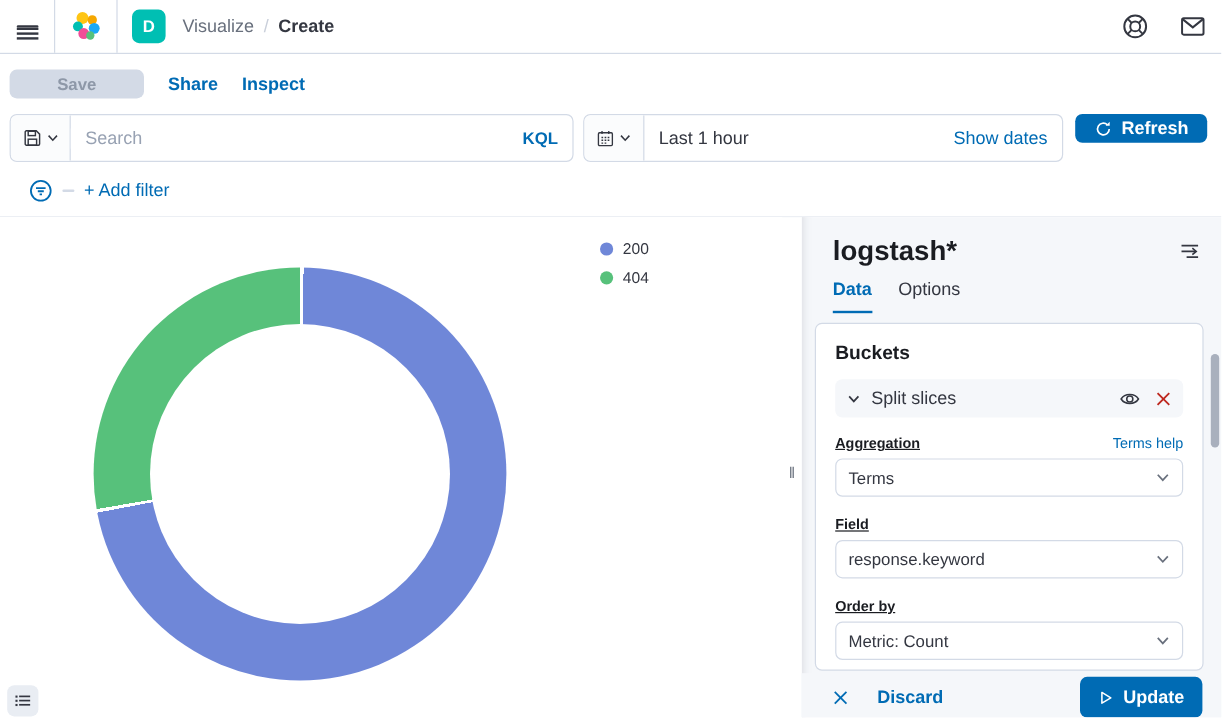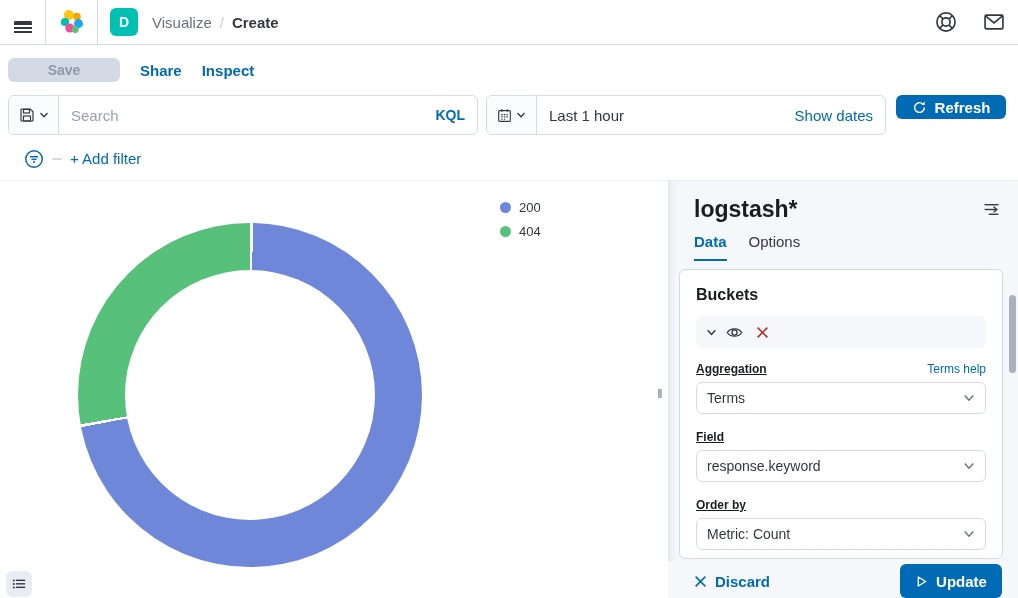--- a/index.html
+++ b/index.html
@@ -113,21 +113,21 @@
     font-family:inherit; color:#343741;
   }
   .mt16 { margin-top:16px; }
 
   .scroll-thumb { position:absolute; right:2px; top:114px; width:7px; height:78px; background:#A9B0BD; border-radius:4px; cursor:grab; }
 
   .panel-footer {
     position:absolute; left:0; right:0; bottom:0; height:44px; background:#F5F7FA;
     display:flex; align-items:center; justify-content:space-between; padding:0 16px 4px 26px;
   }
-  .discard-btn { display:flex; align-items:center; gap:8px; color:#006BB4; font-size:15px; font-weight:600; background:none; border:none; cursor:pointer; font-family:inherit; }
+  .discard-btn { display:flex; align-items:center; gap:24px; color:#006BB4; font-size:15px; font-weight:600; background:none; border:none; cursor:pointer; font-family:inherit; }
   .update-btn {
     width:102px; height:34px; border:none; border-radius:6px; background:#006BB4; color:#fff;
     font-size:15px; font-weight:600; font-family:inherit; display:flex; align-items:center; justify-content:center; gap:8px; cursor:pointer;
   }
 </style>
 </head>
 <body>
 
 <div class="app">
 
@@ -288,20 +288,21 @@
         <button class="tab">Options</button>
       </div>
 
       <div class="card">
         <div class="card-title">Buckets</div>
 
         <div class="agg-row">
           <svg width="11" height="11" viewBox="0 0 10 10" fill="none" stroke="#343741" stroke-width="1.3">
               <polyline points="1.5,3 5,6.8 8.5,3"></polyline>
             </svg>
+          <span class="agg-row-label">Split slices</span>
           <span class="agg-row-actions">
             <button class="icon-plain">
               <svg width="17" height="17" viewBox="0 0 16 16" fill="none" stroke="#343741" stroke-width="1.2">
                 <path d="M1.2 8 C4 3.4, 12 3.4, 14.8 8 C12 12.6, 4 12.6, 1.2 8 Z"></path>
                 <circle cx="8" cy="8" r="2.4"></circle>
               </svg>
             </button>
             <button class="icon-plain">
               <svg width="13" height="13" viewBox="0 0 12 12" fill="none" stroke="#BD271E" stroke-width="1.4">
                 <line x1="1.5" y1="1.5" x2="10.5" y2="10.5"></line>

